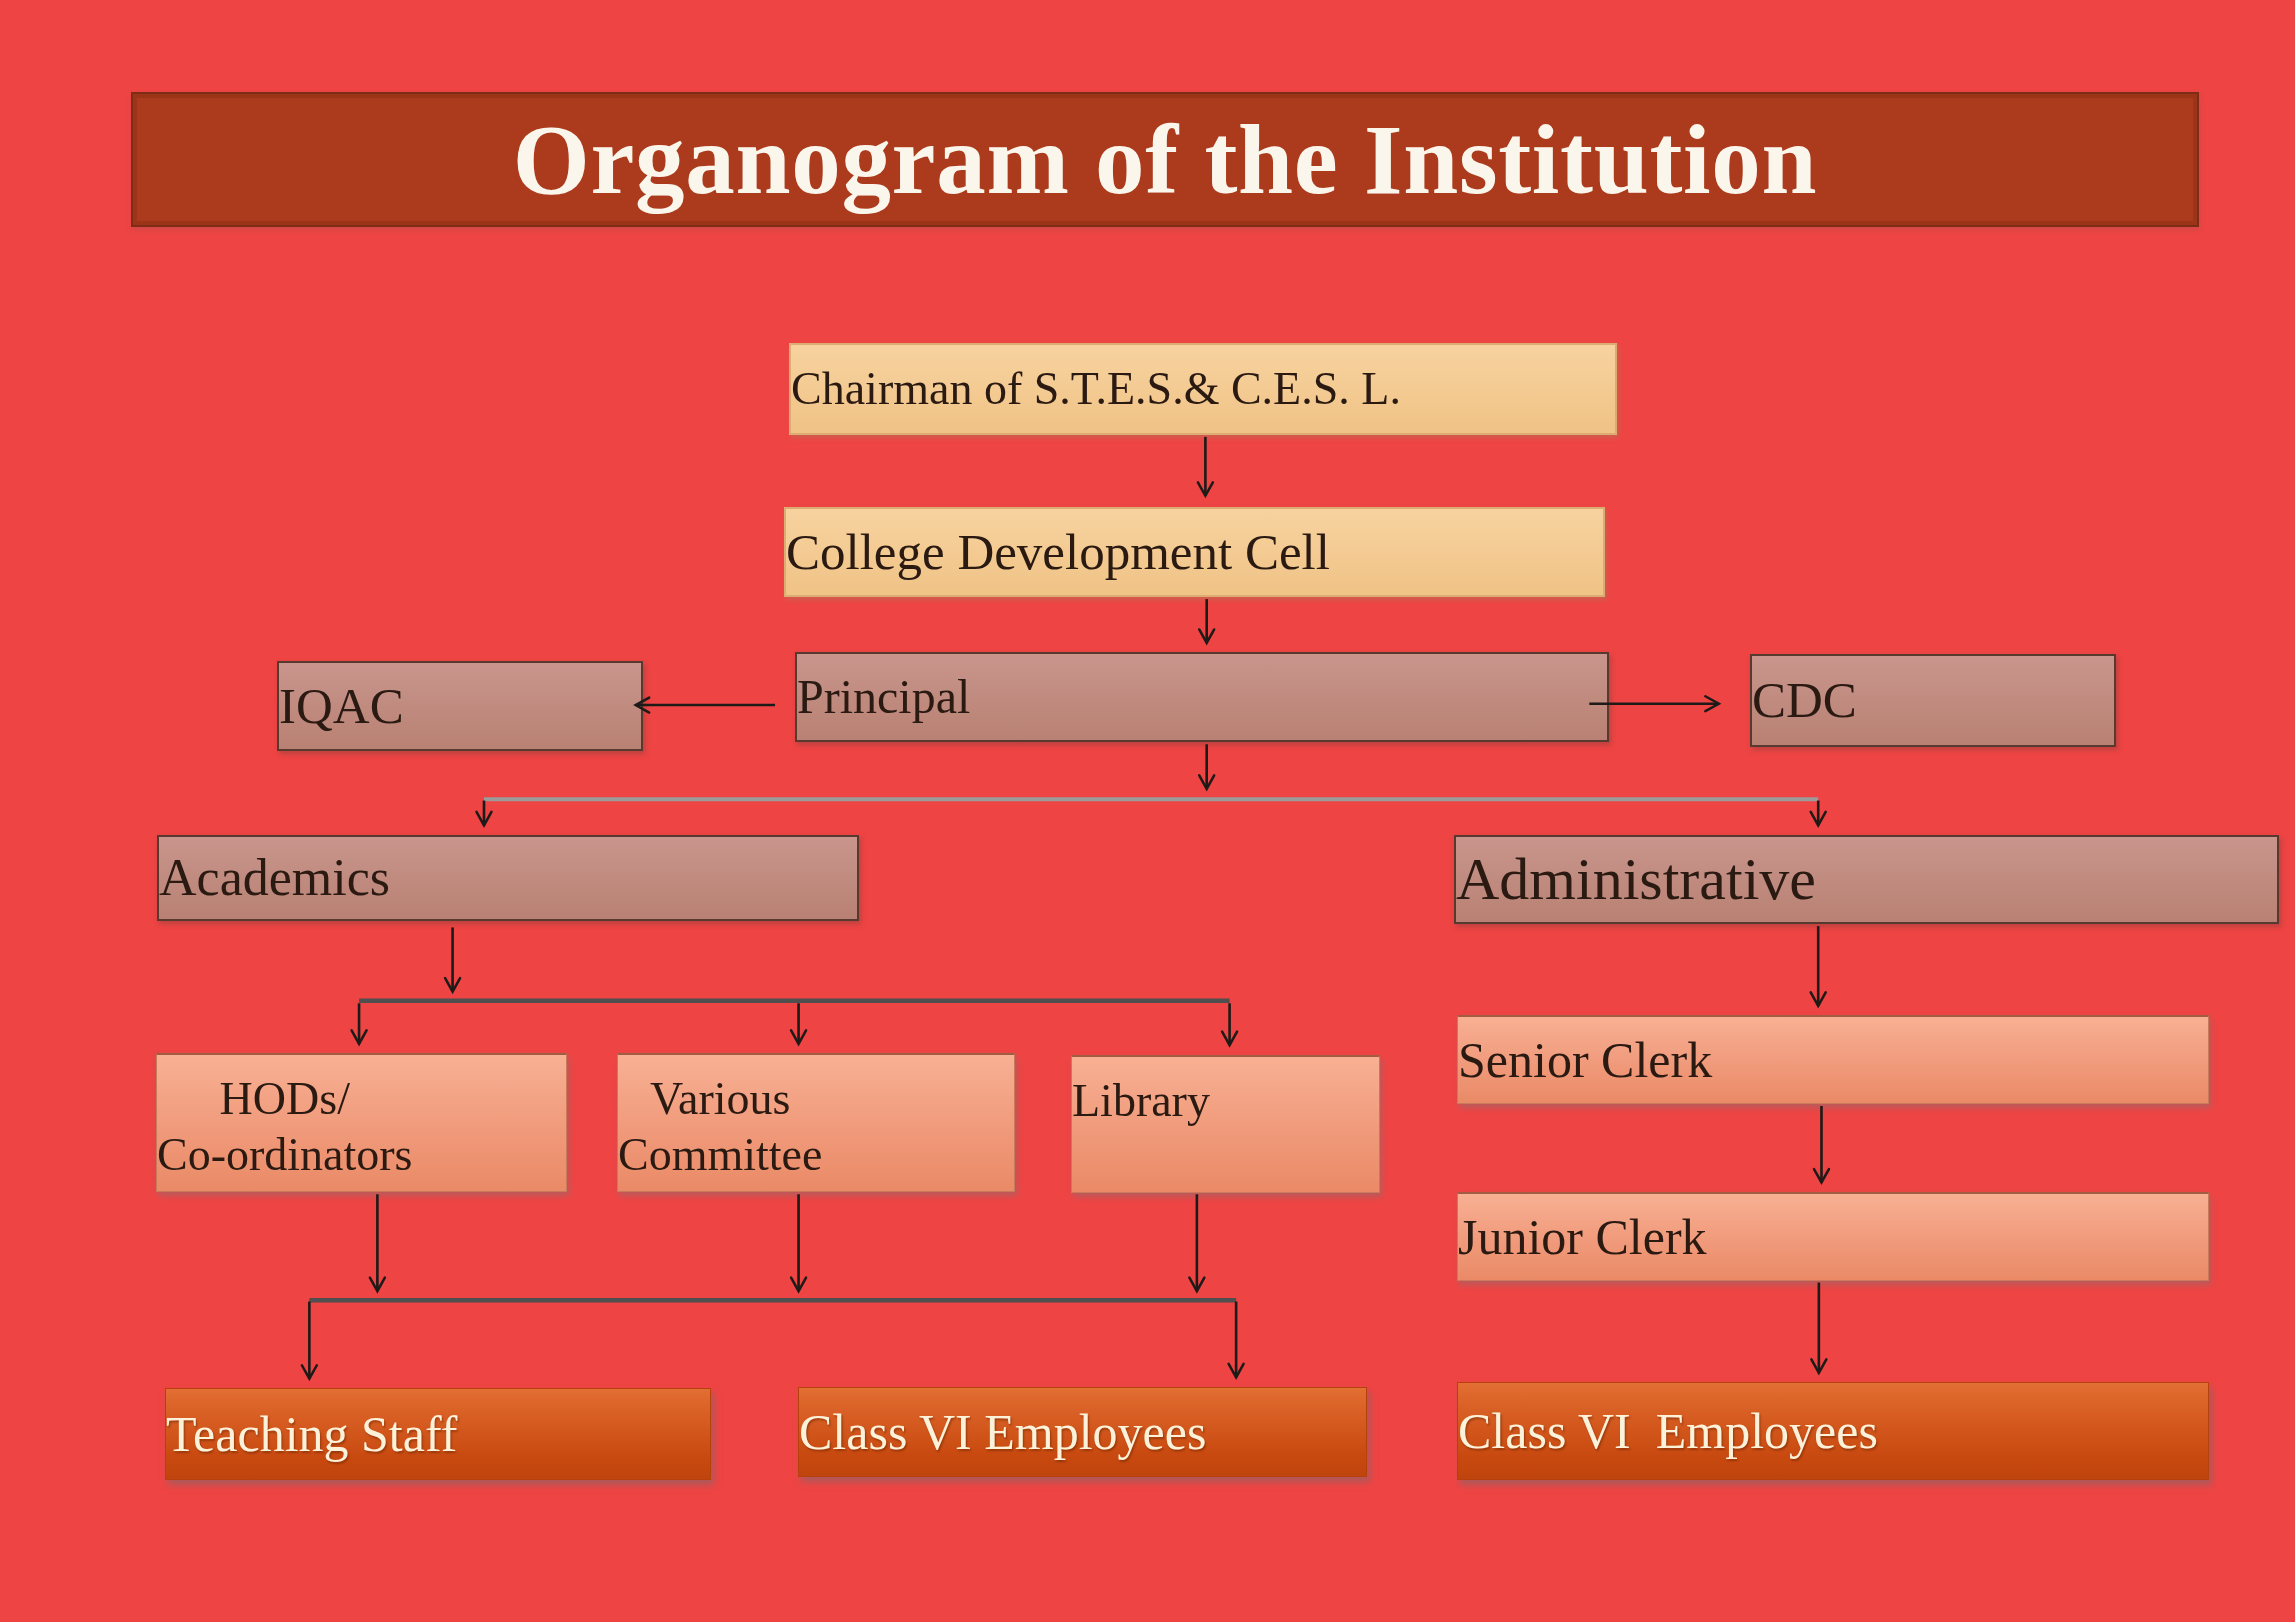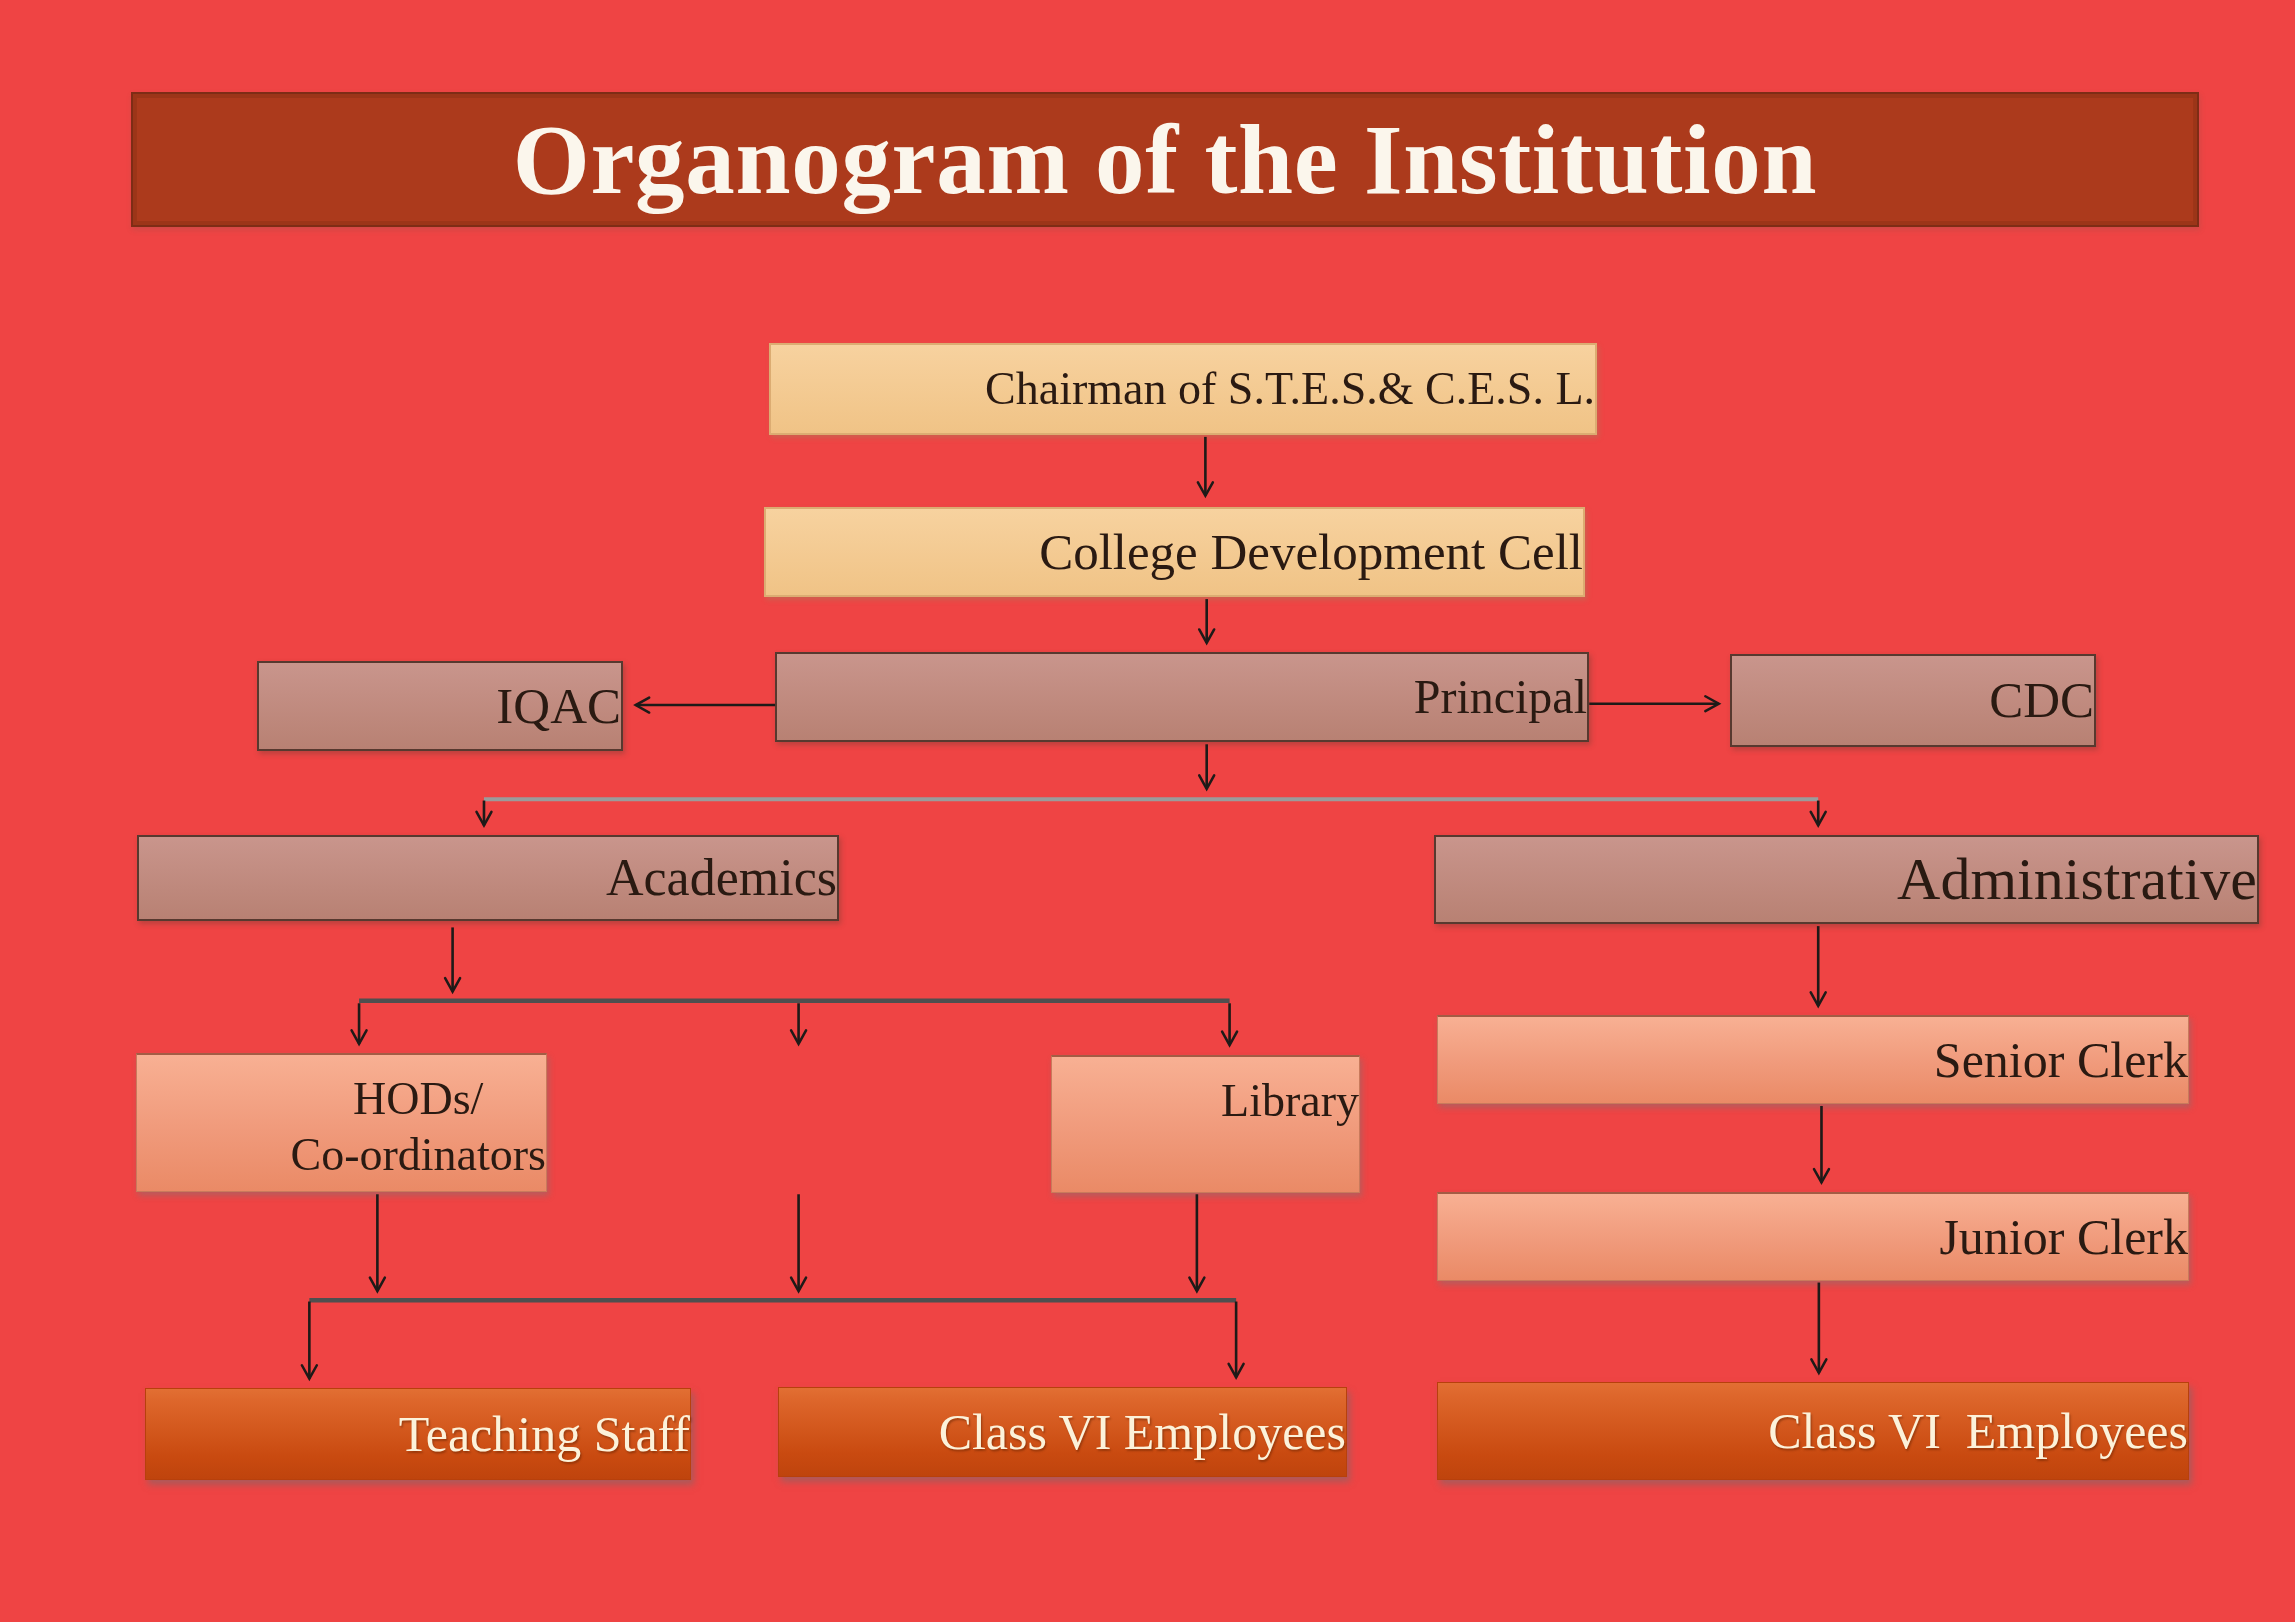--- a/index.html
+++ b/index.html
@@ -10,22 +10,22 @@
   
   .banner{position:absolute;left:131px;top:92px;width:2064px;height:131px;
           background:var(--banner-bg,#AC3A1C);
           border:2px solid var(--banner-border,#7E2C15);
           box-shadow:inset 0 0 0 3.9px rgba(70,25,10,.15), 1.3px 2.6px 5.2px rgba(120,90,80,.25);
           display:flex;align-items:center;justify-content:center;}
   .banner .title{font-size:99px;font-weight:bold;color:var(--banner-text,#FBF6EC);
           letter-spacing:0.7px;white-space:pre;}
 
   
-  .node{position:absolute;display:flex;align-items:center;justify-content:flex-end;
-        text-align:center;color:var(--ink,#2A1A12);box-sizing:border-box;}
+  .node{position:absolute;display:flex;align-items:center;justify-content:flex-start;
+        text-align:center;color:var(--ink,#2A1A12);box-sizing:border-box;margin-left:20px;}
   .label{white-space:pre-wrap;line-height:1.22;}
 
   .tan{background:linear-gradient(180deg,var(--tan-top,#F7D29F),var(--tan-bottom,#F0C386));
        border:2px solid var(--tan-border,#DCAC72);
        box-shadow:2px 2.6px 4.6px rgba(160,135,95,.4);}
 
   .mauve{background:linear-gradient(180deg,var(--mauve-top,#C9958C),var(--mauve-bottom,#B88173));
        border:2px solid var(--mauve-border,#57392F);
        box-shadow:2px 3.3px 5.2px rgba(90,60,50,.35);}
 
@@ -94,20 +94,24 @@
 
   <div class="node mauve p-admin">
     <span class="label">Administrative</span>
   </div>
 
   <div class="node salmon align-top p-hods">
     <span class="label">HODs/
 Co-ordinators</span>
   </div>
 
+  <div class="node salmon align-top p-various">
+    <span class="label">Various
+Committee</span>
+  </div>
 
   <div class="node salmon align-top p-library">
     <span class="label">Library</span>
   </div>
 
   <div class="node salmon p-senior">
     <span class="label">Senior Clerk</span>
   </div>
 
   <div class="node salmon p-junior">

